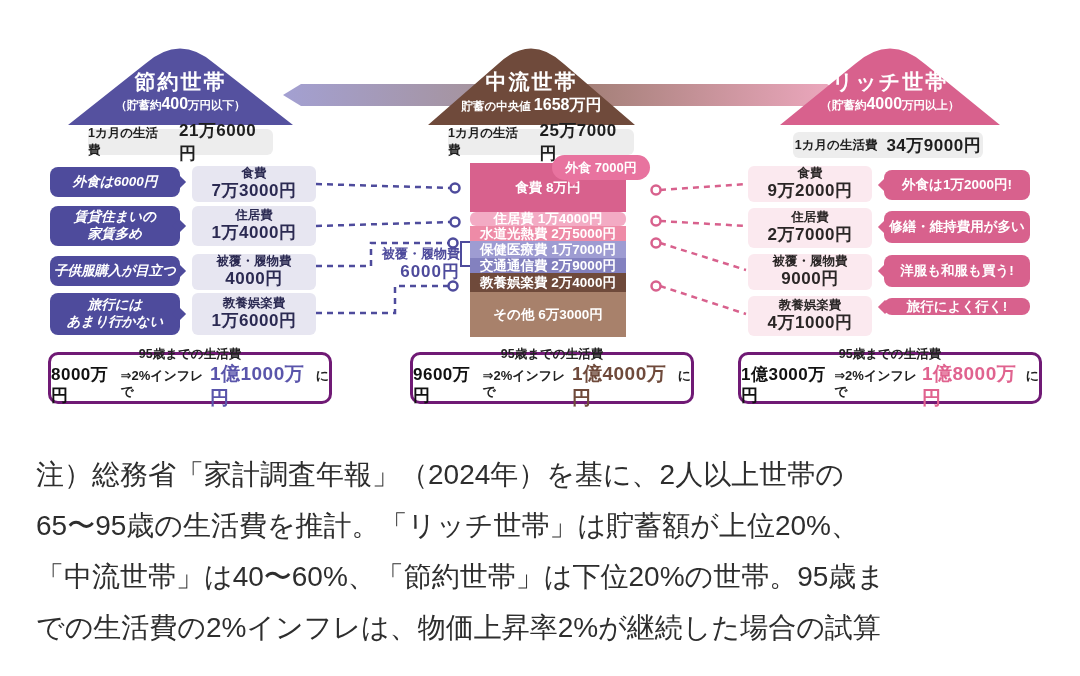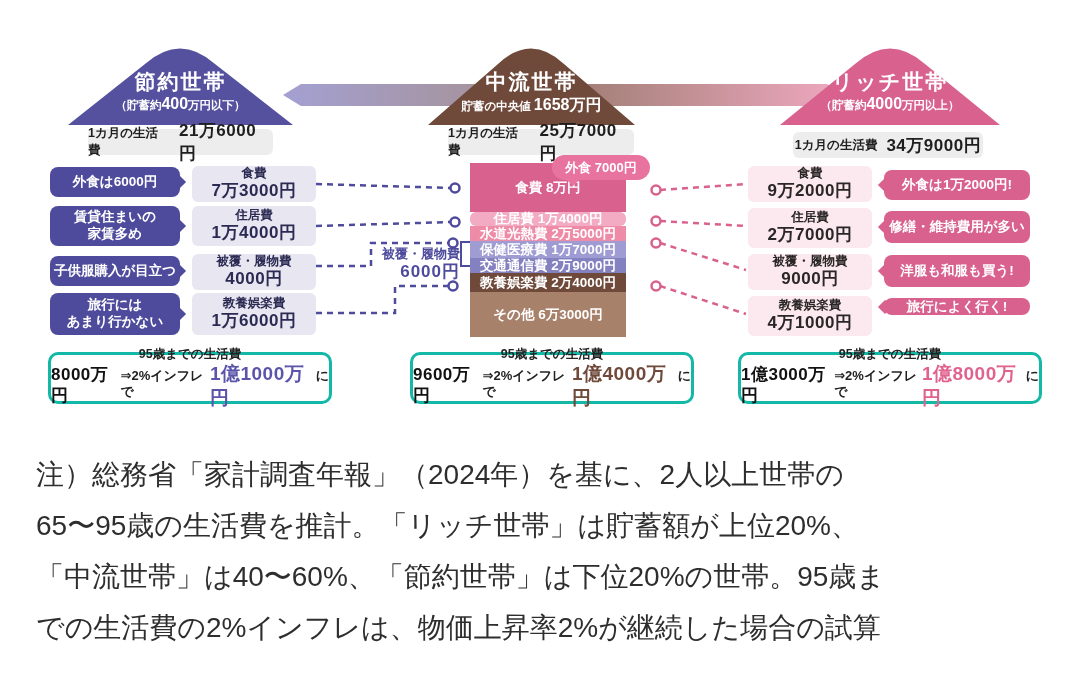--- a/index.html
+++ b/index.html
@@ -30,21 +30,21 @@
         display:flex;align-items:center;justify-content:center;gap:9px;color:#1e1e1e;}
   .pill-label{font-size:12.5px;font-weight:bold;}
   .pill-value{font-size:17px;font-weight:bold;letter-spacing:.5px;}
   .pill-left{left:88px;top:129px;width:185px;}
   .pill-mid{left:448px;top:129px;width:186px;}
   .pill-right{left:793px;top:132px;width:190px;}
 
   
   .callout-l{position:absolute;left:50px;width:130px;border-radius:8px;color:#fff;z-index:3;
              font-weight:bold;font-size:13.5px;line-height:1.25;text-align:center;
-             display:flex;flex-direction:column;justify-content:center;}
+             display:flex;flex-direction:column;justify-content:center;font-style:italic;}
   .cl1{top:167px;height:30px;} .cl2{top:206px;height:40px;}
   .cl3{top:256px;height:30px;} .cl4{top:293px;height:42px;}
   .tail{position:absolute;width:10px;height:10px;transform:rotate(45deg);z-index:-1;}
   .tail-right{right:-4px;top:calc(50% - 5px);}
   .tail-left{left:-4px;top:calc(50% - 5px);}
   .tail-bottom{left:16px;bottom:-4px;}
 
   
   .cat{position:absolute;border-radius:6px;text-align:center;z-index:3;
        display:flex;flex-direction:column;justify-content:center;}
@@ -74,21 +74,21 @@
   .fl2{font-size:17px;line-height:1.2;letter-spacing:1px;}
 
   
   .callout-r{position:absolute;left:884px;width:146px;border-radius:8px;color:#fff;z-index:3;
              font-weight:bold;font-size:13.5px;text-align:center;
              display:flex;flex-direction:column;justify-content:center;}
   .cr1{top:170px;height:30px;} .cr2{top:211px;height:32px;}
   .cr3{top:255px;height:32px;} .cr4{top:298px;height:17px;}
 
   
-  .life{position:absolute;top:352px;height:46px;background:#fff;border:3px solid #14b8a6;
+  .life{position:absolute;top:352px;height:46px;background:#fff;border:3px solid #701a75;
         border-radius:10px;z-index:3;display:flex;flex-direction:column;justify-content:center;align-items:center;}
   .life-l{left:48px;width:278px;} .life-m{left:410px;width:278px;} .life-r{left:738px;width:298px;}
   .life-title{font-size:12.5px;font-weight:bold;color:#222;line-height:1.2;}
   .life-line{font-size:13px;font-weight:bold;color:#222;display:flex;align-items:baseline;line-height:1.25;}
   .life-base{font-size:17px;font-weight:bold;color:#111;letter-spacing:.5px;}
   .life-hl{font-size:19px;font-weight:bold;letter-spacing:.5px;}
   .hl-purple{color:#5a55ab;} .hl-brown{color:#6f4a3b;} .hl-pink{color:#e0638f;}
 
   
   #connectors{position:absolute;left:0;top:0;width:1080px;height:430px;z-index:2;pointer-events:none;}

